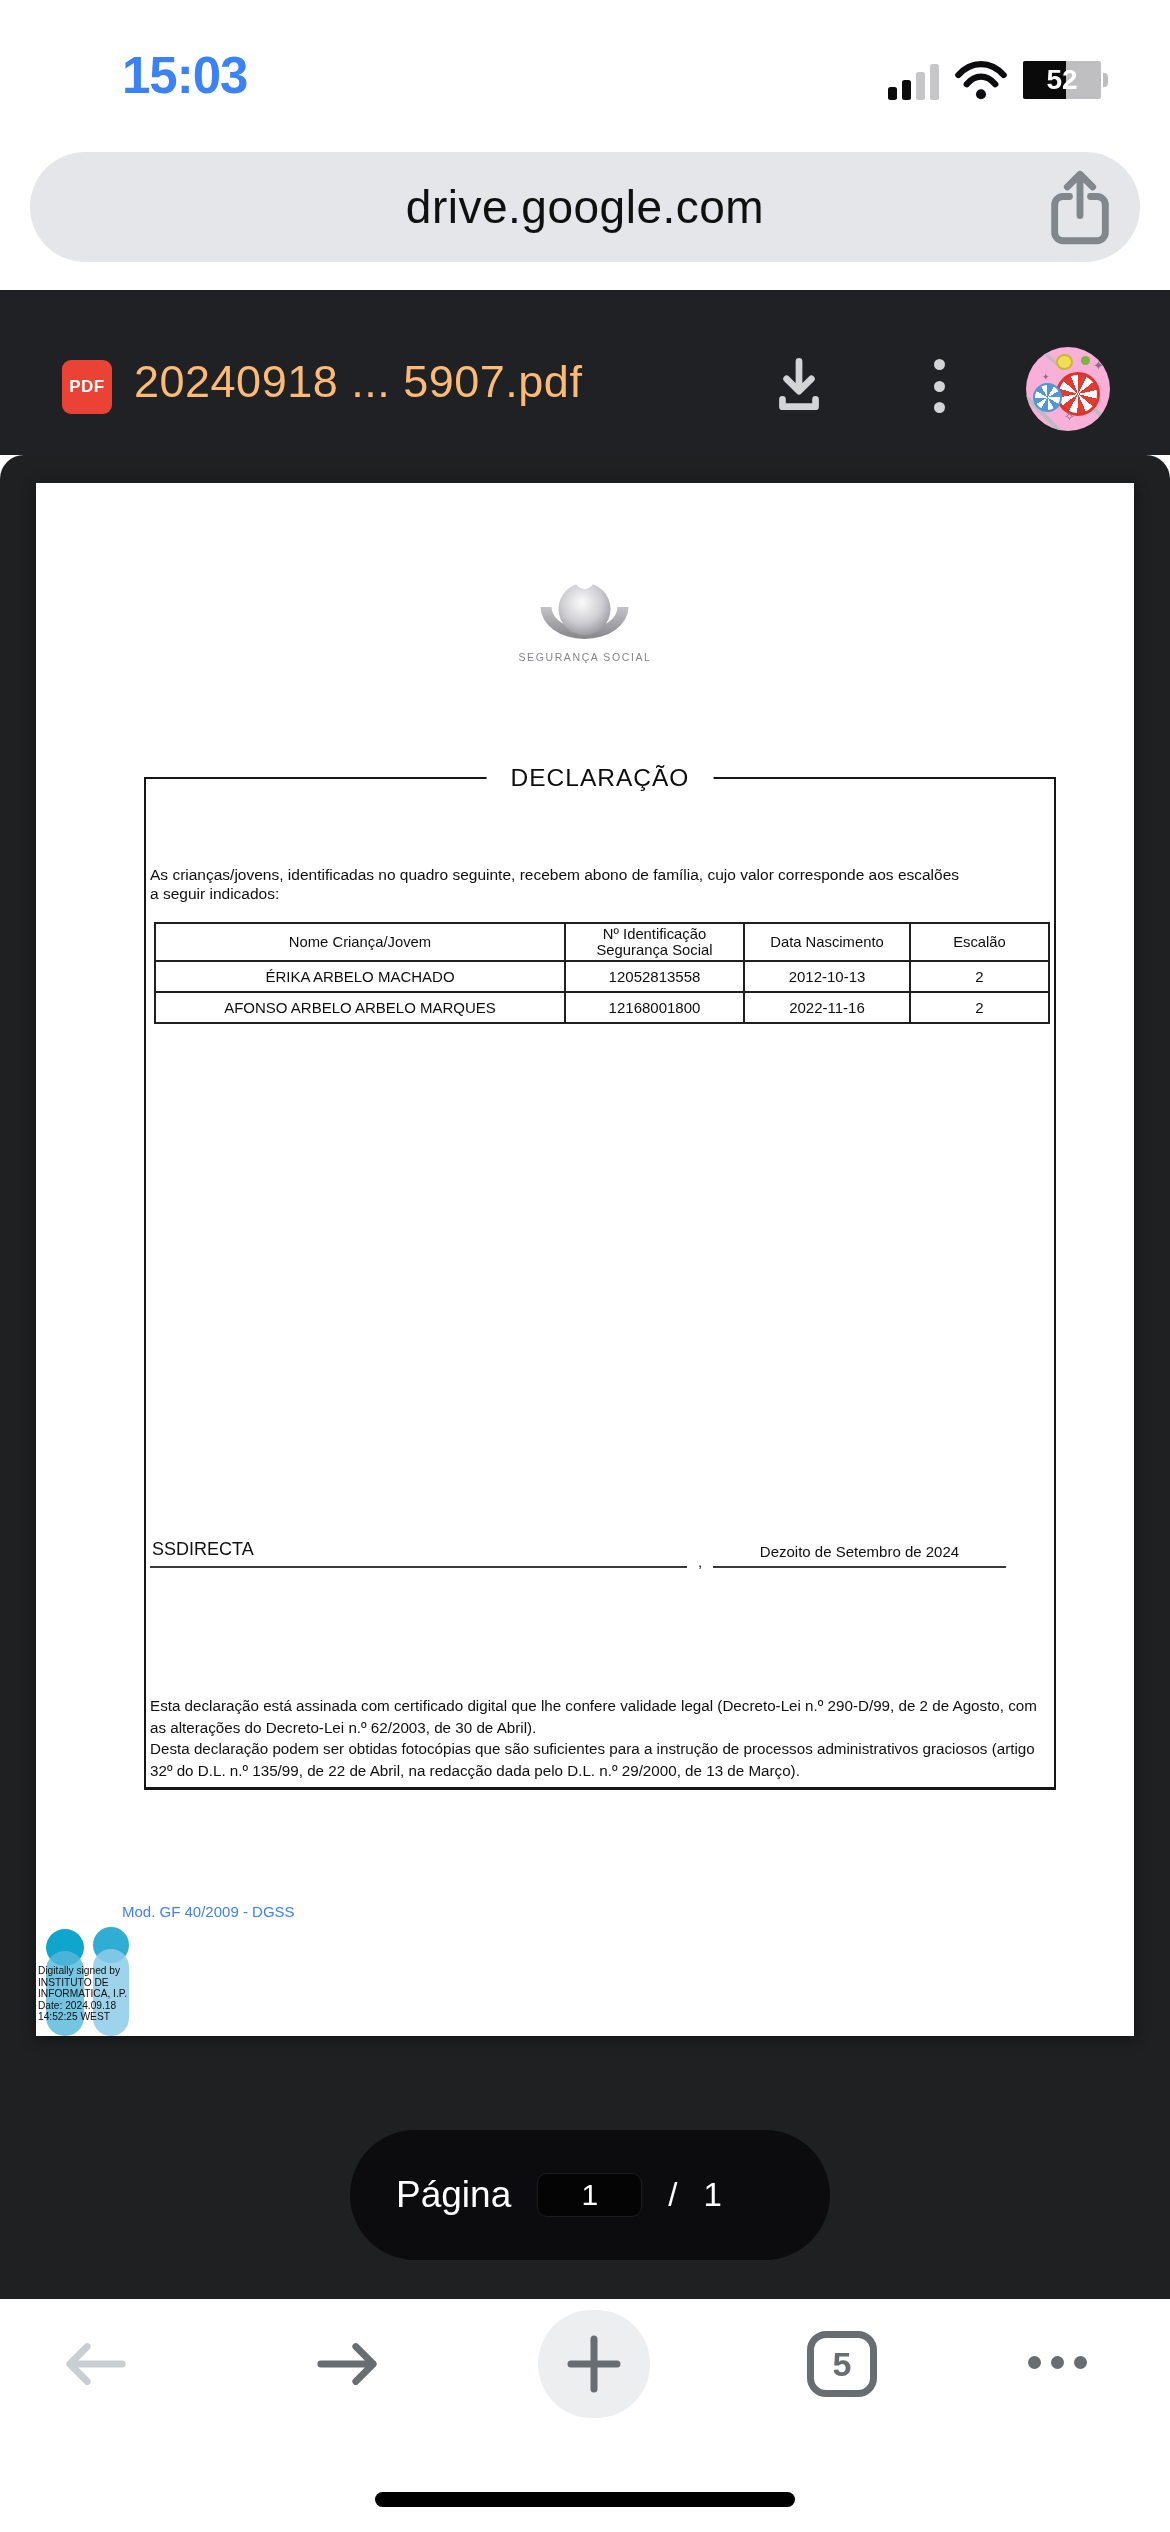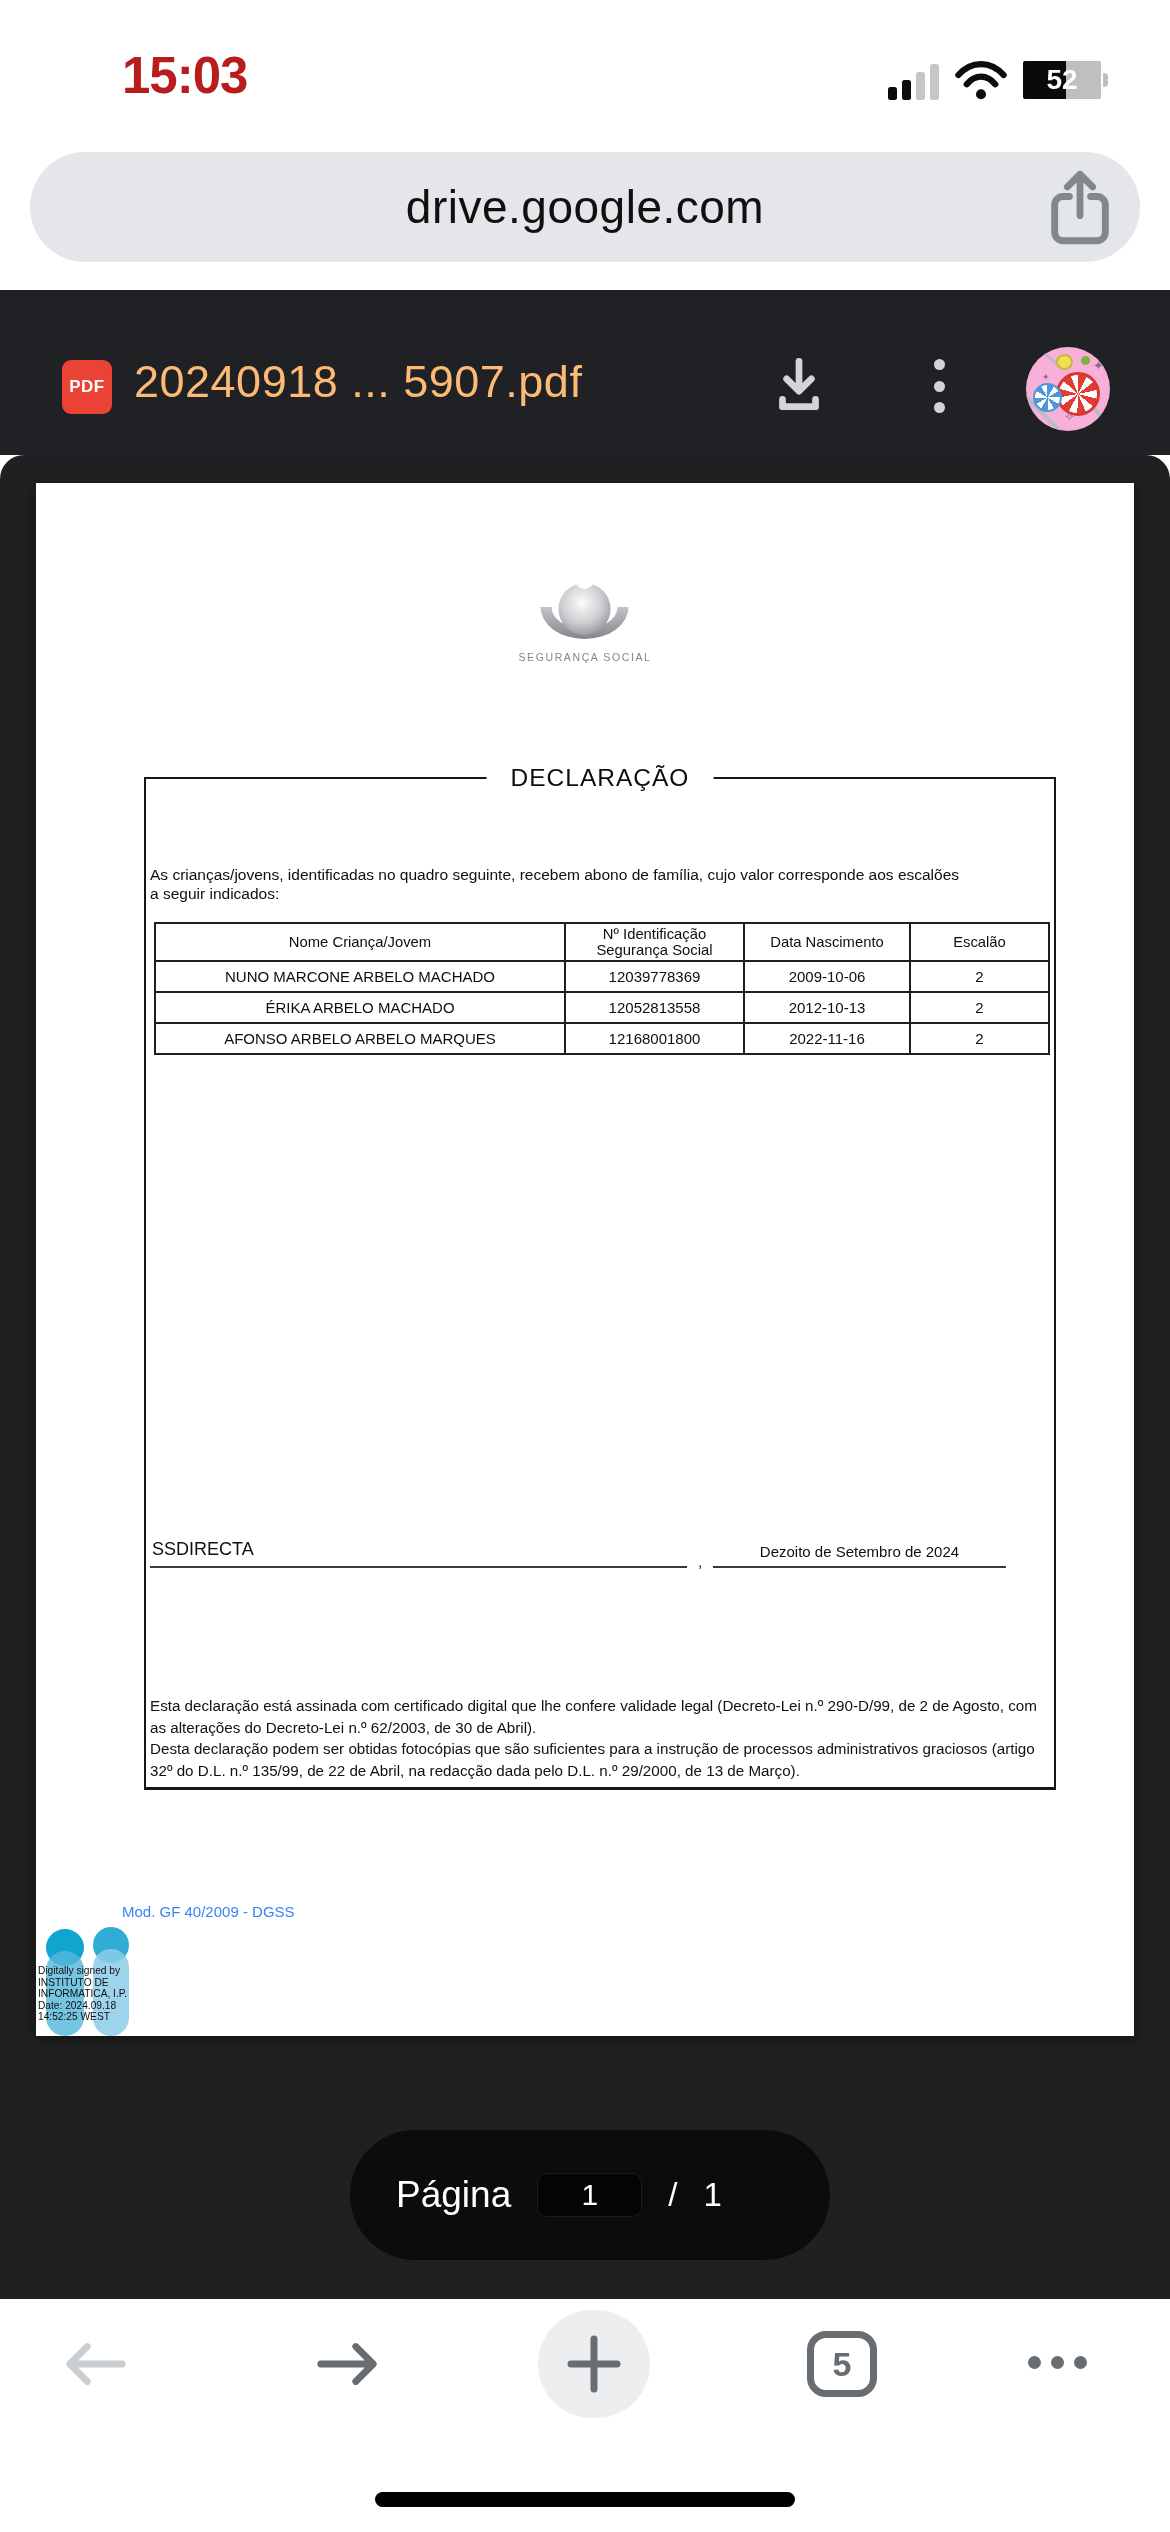--- a/index.html
+++ b/index.html
@@ -1,21 +1,21 @@
 <!DOCTYPE html>
 <html><head>
 <meta charset="utf-8">
 <style>
   * { margin:0; padding:0; box-sizing:border-box; }
   body { background:#444; font-family:"Liberation Sans", sans-serif; }
   .screen { position:relative; width:1170px; height:2532px; background:#ffffff; overflow:hidden; margin:0 auto; }
 
   
   .status-bar { position:absolute; top:0; left:0; width:100%; height:150px; background:#fff; }
-  .time { position:absolute; left:122px; top:46px; font-size:51px; font-weight:700; letter-spacing:-1px; color:#b91c1c; }
+  .time { position:absolute; left:122px; top:46px; font-size:51px; font-weight:700; letter-spacing:-1px; color:#3b82f6; }
   .status-icons { position:absolute; right:62px; top:56px; display:flex; align-items:center; gap:16px; height:48px; }
   .cell-bars { display:flex; align-items:flex-end; gap:5px; height:40px; }
   .cell-bars i { display:block; width:9px; border-radius:2.5px; }
   .cb1{height:13px;background:#0b0b0b;} .cb2{height:20px;background:#0b0b0b;}
   .cb3{height:28px;background:#c6c6c8;} .cb4{height:36px;background:#c6c6c8;}
   .battery { position:relative; display:flex; align-items:center; }
   .batt-body { position:relative; width:78px; height:38px; border-radius:2px; background:#bfbfc1; overflow:hidden; }
   .batt-fill { position:absolute; left:0; top:0; bottom:0; width:55%; background:#0a0a0a; }
   .batt-num { position:absolute; inset:0; display:flex; align-items:center; justify-content:center;
               font-size:28px; font-weight:700; color:#fff; letter-spacing:0; }
@@ -239,26 +239,20 @@
             <th>
               <span class="th-line">Nº Identificação</span>
               <span class="th-line">Segurança Social</span>
             </th>
             <th>Data Nascimento</th>
             <th>Escalão</th>
           </tr>
         </thead>
         <tbody>
           <tr>
-            <td>NUNO MARCONE ARBELO MACHADO</td>
-            <td>12039778369</td>
-            <td>2009-10-06</td>
-            <td>2</td>
-          </tr>
-          <tr>
             <td>ÉRIKA ARBELO MACHADO</td>
             <td>12052813558</td>
             <td>2012-10-13</td>
             <td>2</td>
           </tr>
           <tr>
             <td>AFONSO ARBELO ARBELO MARQUES</td>
             <td>12168001800</td>
             <td>2022-11-16</td>
             <td>2</td>

